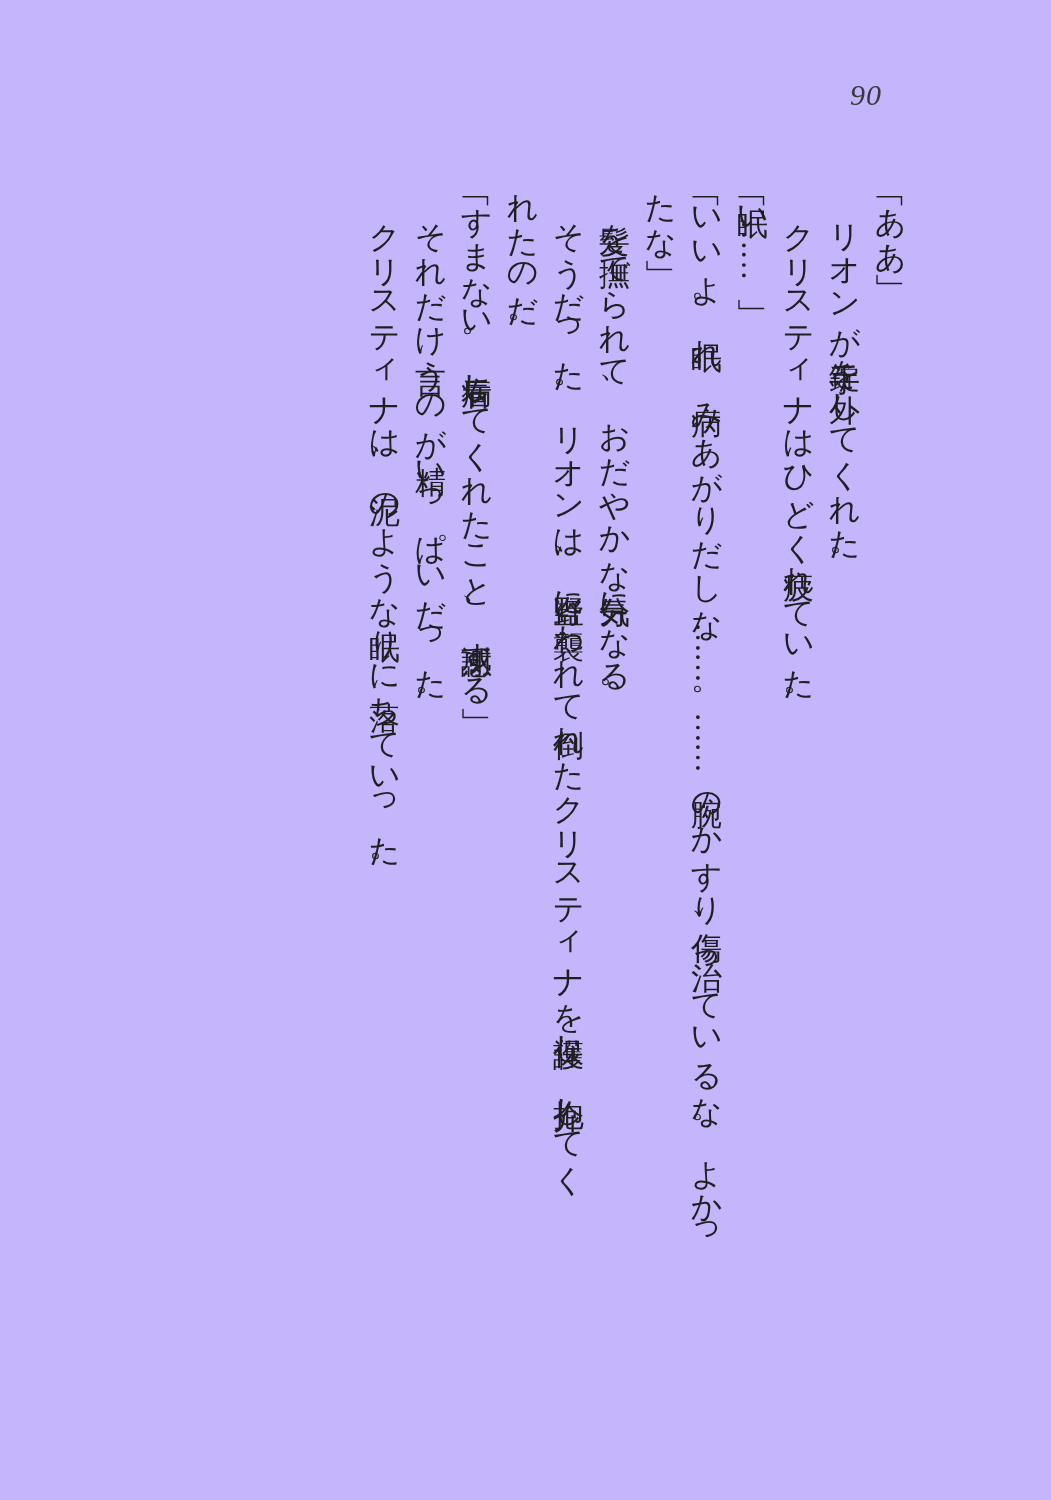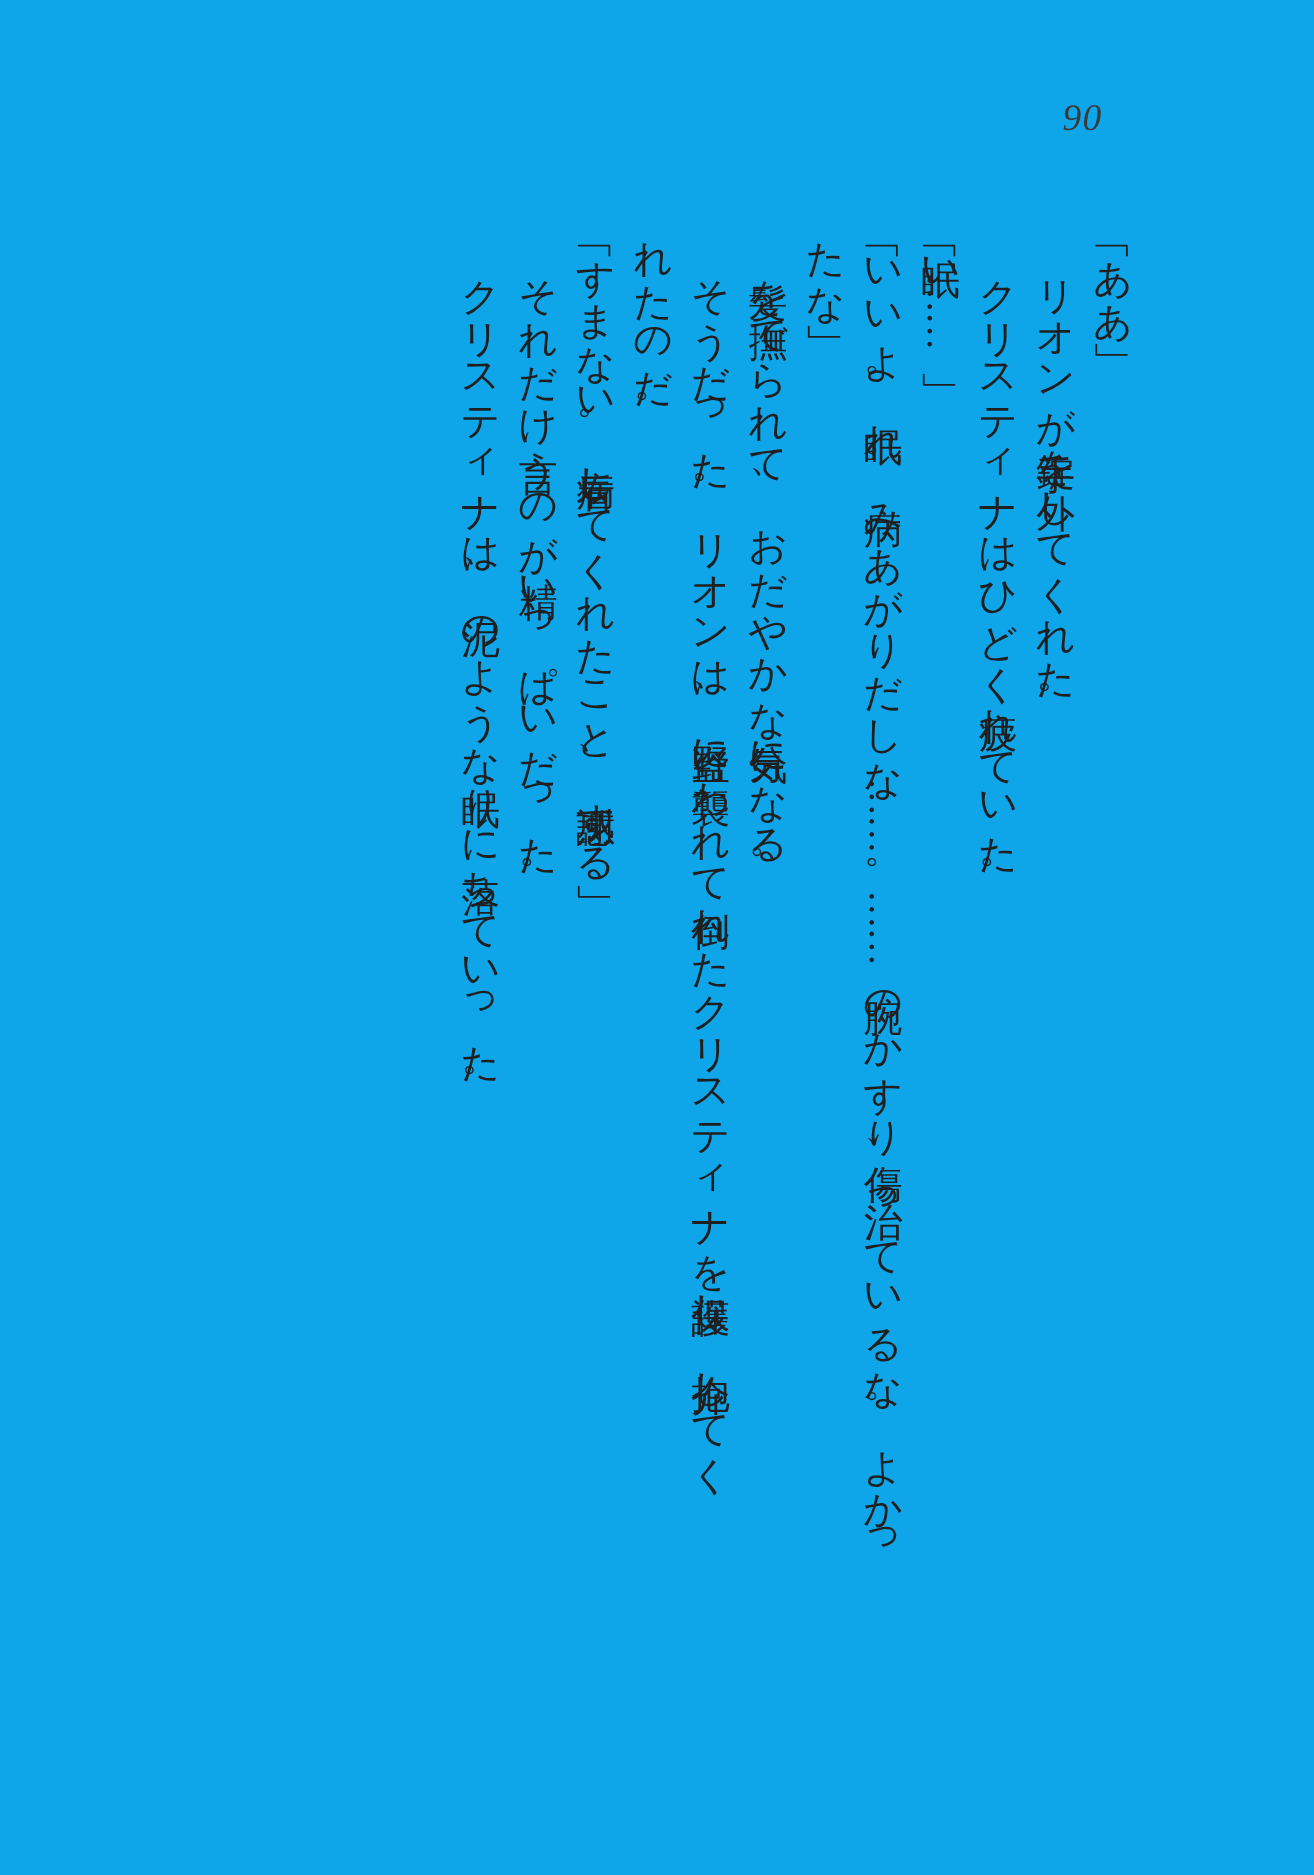--- a/index.html
+++ b/index.html
@@ -10,21 +10,21 @@
     width: 1051px;
     height: 1500px;
     position: relative;
     background: #fefefe;
     font-family: "Liberation Serif", "DejaVu Serif", serif;
     overflow: hidden;
   }
   .page {
     position: absolute;
     inset: 0;
-    background: #0ea5e9;
+    background: #c4b5fd;
   }
   .page-number {
     position: absolute;
     top: 78px;
     left: 850px;
     font-size: 30px;
     font-style: italic;
     color: #3a3a3a;
     letter-spacing: 1px;
   }

